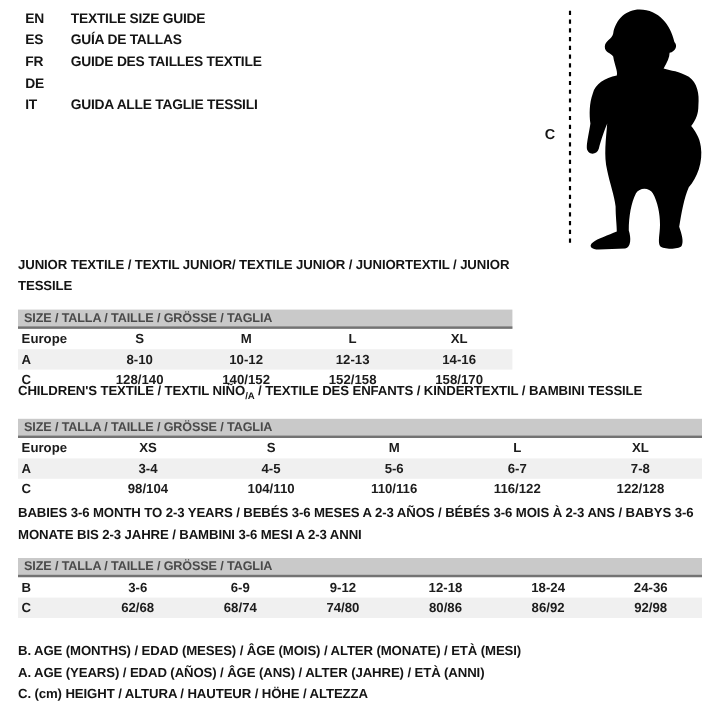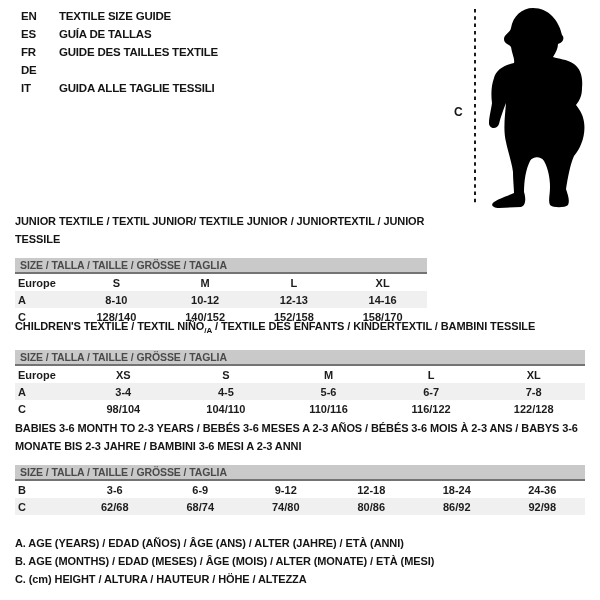--- a/index.html
+++ b/index.html
@@ -156,18 +156,18 @@
         <div class="cell val">62/68</div>
         <div class="cell val">68/74</div>
         <div class="cell val">74/80</div>
         <div class="cell val">80/86</div>
         <div class="cell val">86/92</div>
         <div class="cell val">92/98</div>
       </div>
     </div>
 
   <div class="footnotes">
+    <div>B. AGE (MONTHS) / EDAD (MESES) / ÂGE (MOIS) / ALTER (MONATE) / ETÀ (MESI)</div>
     <div>A. AGE (YEARS) / EDAD (AÑOS) / ÂGE (ANS) / ALTER (JAHRE) / ETÀ (ANNI)</div>
-    <div>B. AGE (MONTHS) / EDAD (MESES) / ÂGE (MOIS) / ALTER (MONATE) / ETÀ (MESI)</div>
     <div>C. (cm) HEIGHT / ALTURA / HAUTEUR / HÖHE / ALTEZZA</div>
   </div>
 
 </div>
 
 </body></html>

